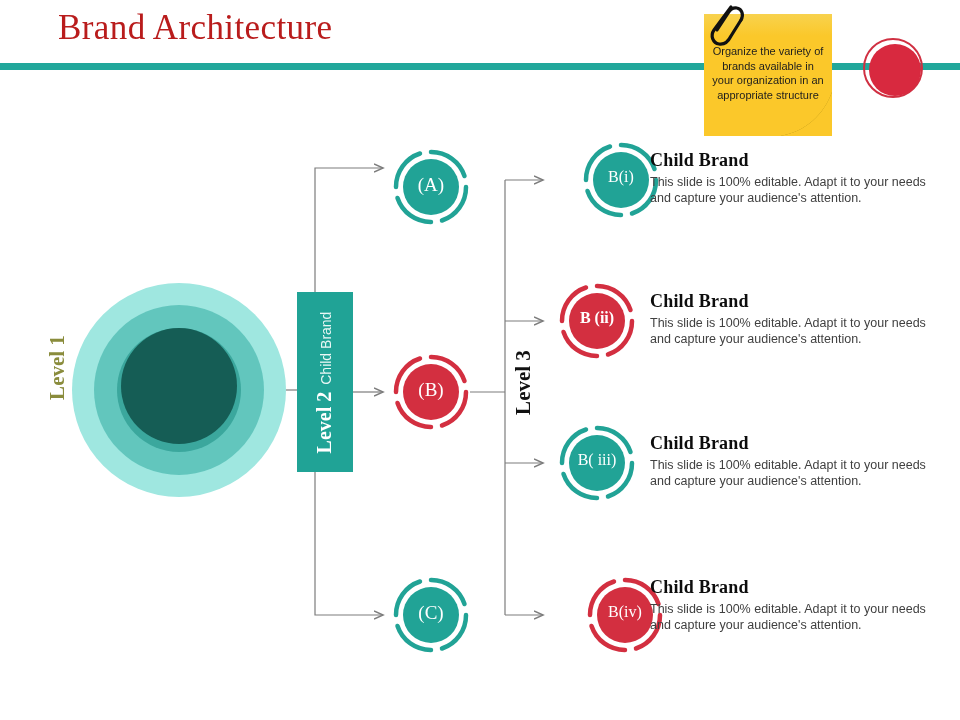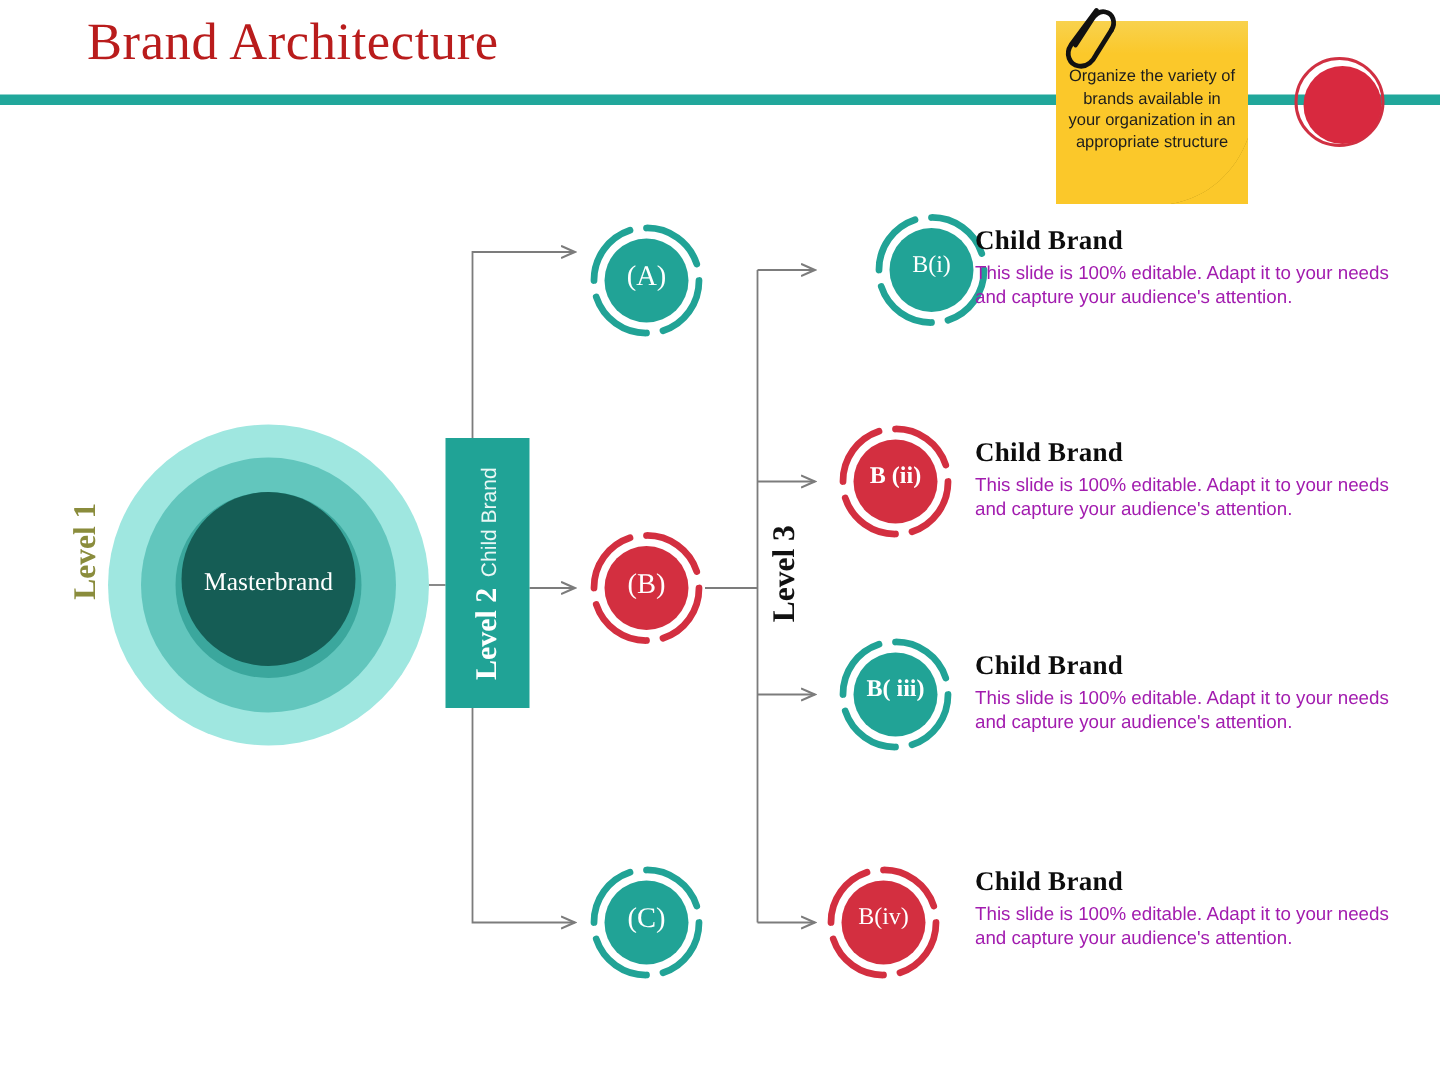--- a/index.html
+++ b/index.html
@@ -265,21 +265,21 @@
     font-weight: bold;
     font-size: 18px;
     color: #0d0d0d;
     margin: 0 0 3px 0;
     letter-spacing: 0.2px;
   }
   .child-body {
     font-family: "Liberation Sans", sans-serif;
     font-size: 12.5px;
     line-height: 16px;
-    color: #a21caf;
+    color: #404040;
     margin: 0;
   }
 
   
   #connectors {
     position: absolute;
     left: 0; top: 0;
     width: 960px; height: 720px;
     pointer-events: none;
   }
@@ -334,21 +334,20 @@
 </svg>
 
 <div class="level-label" id="level-1-label">Level 1</div>
 <div class="level-label" id="level-3-label">Level 3</div>
 
 <div id="masterbrand-group">
   <div id="masterbrand-ring-outer"></div>
   <div id="masterbrand-ring-mid"></div>
   <div id="masterbrand-ring-inner"></div>
   <div id="masterbrand-core"></div>
-  <div id="masterbrand-label">Masterbrand</div>
 </div>
 
 <div id="level-2-bar">
   <div id="level-2-bar-inner">
     <div id="level-2-rotated">
       <span id="level-2-title">Level 2</span>
       <span id="level-2-subtitle">Child Brand</span>
     </div>
   </div>
 </div>
@@ -409,36 +408,36 @@
     <path d="M 39 74 A 35 35 0 0 1 5.5 50" fill="none" stroke="#d32f40" stroke-width="4.5" stroke-linecap="round"></path>
     <path d="M 4 39 A 35 35 0 0 1 28 5.5" fill="none" stroke="#d32f40" stroke-width="4.5" stroke-linecap="round"></path>
   </svg>
   <div class="node-text">B (ii)</div>
 </div>
 <div class="child-text-block" style="left:650px; top:291px;">
   <p class="child-heading">Child Brand</p>
   <p class="child-body">This slide is 100% editable. Adapt it to your needs and capture your audience's attention.</p>
 </div>
 
-<div class="child-node" style="left:558px; top:424px;font-weight:bold;">
+<div class="child-node" style="left:558px; top:424px;">
   <div class="node-disc" style="background:#21a396"></div>
   <svg class="node-arc" viewBox="0 0 78 78">
     <path d="M 39 4 A 35 35 0 0 1 72.5 28" fill="none" stroke="#21a396" stroke-width="4.5" stroke-linecap="round"></path>
     <path d="M 74 39 A 35 35 0 0 1 50 72.5" fill="none" stroke="#21a396" stroke-width="4.5" stroke-linecap="round"></path>
     <path d="M 39 74 A 35 35 0 0 1 5.5 50" fill="none" stroke="#21a396" stroke-width="4.5" stroke-linecap="round"></path>
     <path d="M 4 39 A 35 35 0 0 1 28 5.5" fill="none" stroke="#21a396" stroke-width="4.5" stroke-linecap="round"></path>
   </svg>
   <div class="node-text">B( iii)</div>
 </div>
 <div class="child-text-block" style="left:650px; top:433px;">
   <p class="child-heading">Child Brand</p>
   <p class="child-body">This slide is 100% editable. Adapt it to your needs and capture your audience's attention.</p>
 </div>
 
-<div class="child-node" style="left:550px; top:576px;">
+<div class="child-node" style="left:586px; top:576px;">
   <div class="node-disc" style="background:#d32f40"></div>
   <svg class="node-arc" viewBox="0 0 78 78">
     <path d="M 39 4 A 35 35 0 0 1 72.5 28" fill="none" stroke="#d32f40" stroke-width="4.5" stroke-linecap="round"></path>
     <path d="M 74 39 A 35 35 0 0 1 50 72.5" fill="none" stroke="#d32f40" stroke-width="4.5" stroke-linecap="round"></path>
     <path d="M 39 74 A 35 35 0 0 1 5.5 50" fill="none" stroke="#d32f40" stroke-width="4.5" stroke-linecap="round"></path>
     <path d="M 4 39 A 35 35 0 0 1 28 5.5" fill="none" stroke="#d32f40" stroke-width="4.5" stroke-linecap="round"></path>
   </svg>
   <div class="node-text">B(iv)</div>
 </div>
 <div class="child-text-block" style="left:650px; top:577px;">

